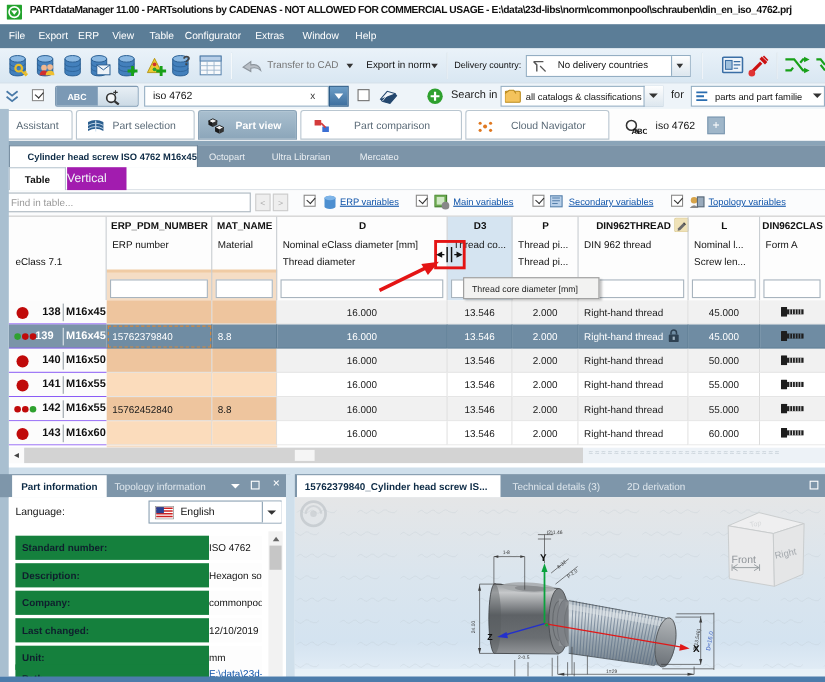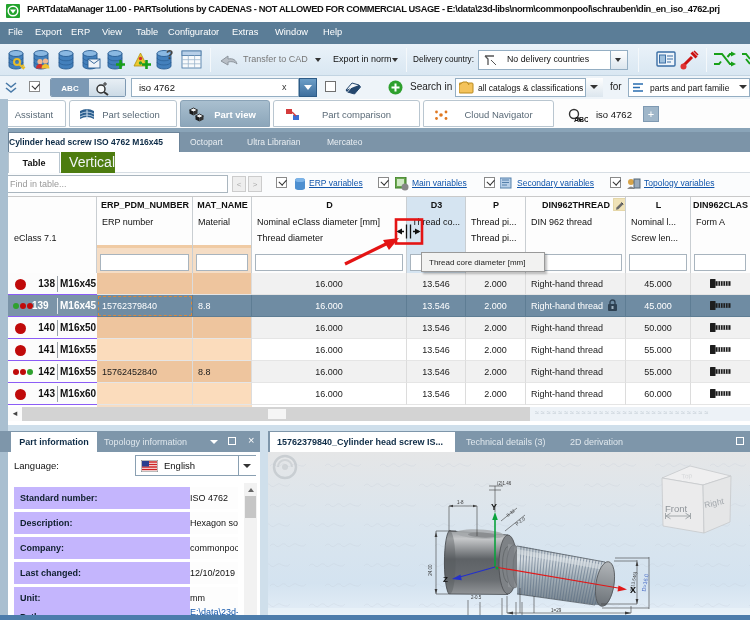--- a/index.html
+++ b/index.html
@@ -49,21 +49,21 @@
 .rowhdr { position:absolute; left:0; top:0; width:89px; height:22px; background:#fcfcfc; border-bottom:1px solid #8b5cf6; }
 .dot { position:absolute; border-radius:50%; }
 
 #botsep { left:0; top:425px; width:750px; height:6px; background:#cfdfeb; }
 .btabbar { top:431px; height:21px; background:#7e96aa; }
 .btab-sel { position:absolute; top:1px; background:#fff; color:#0d2b46; font-size:9px; font-weight:bold; height:20px; }
 .btab { position:absolute; color:#dfe7ed; font-size:9px; top:5px; }
 #leftpanel { left:8px; top:452px; width:252px; height:163px; background:#fff; }
 #rightpanel { left:268px; top:452px; width:482px; height:164px; }
 .inforow { position:absolute; left:6px; width:224px; height:22px; }
-.inforow .lab { position:absolute; left:0; top:0; width:176px; height:22px; background:#c4b5fd; font-weight:bold; font-size:9px; line-height:22px; padding-left:6px; color:#0f1f2d; }
+.inforow .lab { position:absolute; left:0; top:0; width:176px; height:22px; background:#15803d; font-weight:bold; font-size:9px; line-height:22px; padding-left:6px; color:#0f1f2d; }
 .inforow .val { position:absolute; left:176px; top:0; width:48px; height:22px; background:#fdfdfd; font-size:9px; line-height:22px; white-space:nowrap; overflow:hidden; }
 #bottomstrip { left:0; top:615px; width:750px; height:5px; background:#4c7cab; }
 .leftedge { left:0; top:99px; width:8px; height:516px; background:#a9bfd0; }
 </style>
 </head>
 <body>
 <div id="app">
 
   <div class="abs" id="titlebar">
     <svg class="abs" style="left:6px;top:4px" width="14" height="14">
@@ -282,29 +282,29 @@
         <circle cx="8" cy="6" r="4.5" fill="none" stroke="#333" stroke-width="1.4"></circle>
         <path d="M11 9 l4 4" stroke="#333" stroke-width="1.8"></path>
         <text x="8" y="14" font-size="7" font-weight="bold" fill="#111">ABC</text>
       </svg>
     <div class="abs" style="left:596px;top:10px;font-size:9.5px;color:#111">iso 4762</div>
     <div class="abs" style="left:643px;top:7px;width:16px;height:16px;background:#9fb6c9;border:1px solid #7e99b2;color:#fff;font-size:11px;line-height:14px;text-align:center">+</div>
   </div>
   <div class="abs" id="maintab-bar"></div>
 
   <div class="abs" id="subtabs">
-    <div class="stab" id="stab-sel" style="left:8px;width:172px;line-height:19px;text-align:left">Cylinder head screw ISO 4762 M16x45</div>
+    <div class="stab" id="stab-sel" style="left:8px;width:172px;line-height:19px;text-align:right">Cylinder head screw ISO 4762 M16x45</div>
     <div class="stab" style="left:190px;top:5px">Octopart</div>
     <div class="stab" style="left:247px;top:5px">Ultra Librarian</div>
     <div class="stab" style="left:327px;top:5px">Mercateo</div>
   </div>
 
   <div class="abs" id="tvrow">
     <div class="abs" style="left:8px;top:0;width:52px;height:21px;background:#fff;border:1px solid #b9c6d0;border-bottom:none;color:#111;font-size:9px;font-weight:bold;text-align:center;line-height:20px">Table</div>
-    <div class="abs" style="left:61px;top:0;width:54px;height:21px;background:#4d7c0f;color:#f0f4f7;font-size:14px;text-align:right;line-height:20px">Vertical</div>
+    <div class="abs" style="left:61px;top:0;width:54px;height:21px;background:#a21caf;color:#f0f4f7;font-size:11px;text-align:left;line-height:20px">Vertical</div>
   </div>
 
   <div class="abs" id="findrow">
     <div class="abs sbox" style="left:4px;top:2px;width:224px;height:18px;border-color:#aab6bf"></div>
     <div class="abs" style="left:10px;top:6px;font-size:9px;color:#999">Find in table...</div>
     <div class="abs" style="left:232px;top:3px;width:14px;height:16px;background:#eee;border:1px solid #ccc;color:#aaa;font-size:8px;text-align:center;line-height:15px">&lt;</div>
     <div class="abs" style="left:248px;top:3px;width:14px;height:16px;background:#eee;border:1px solid #ccc;color:#aaa;font-size:8px;text-align:center;line-height:15px">&gt;</div>
     <div class="abs chk" style="left:276px"></div>
     <svg class="abs" style="left:294px;top:4px" width="12" height="14">
         <ellipse cx="6" cy="3" rx="5" ry="2" fill="#4d8fd0"></ellipse>

